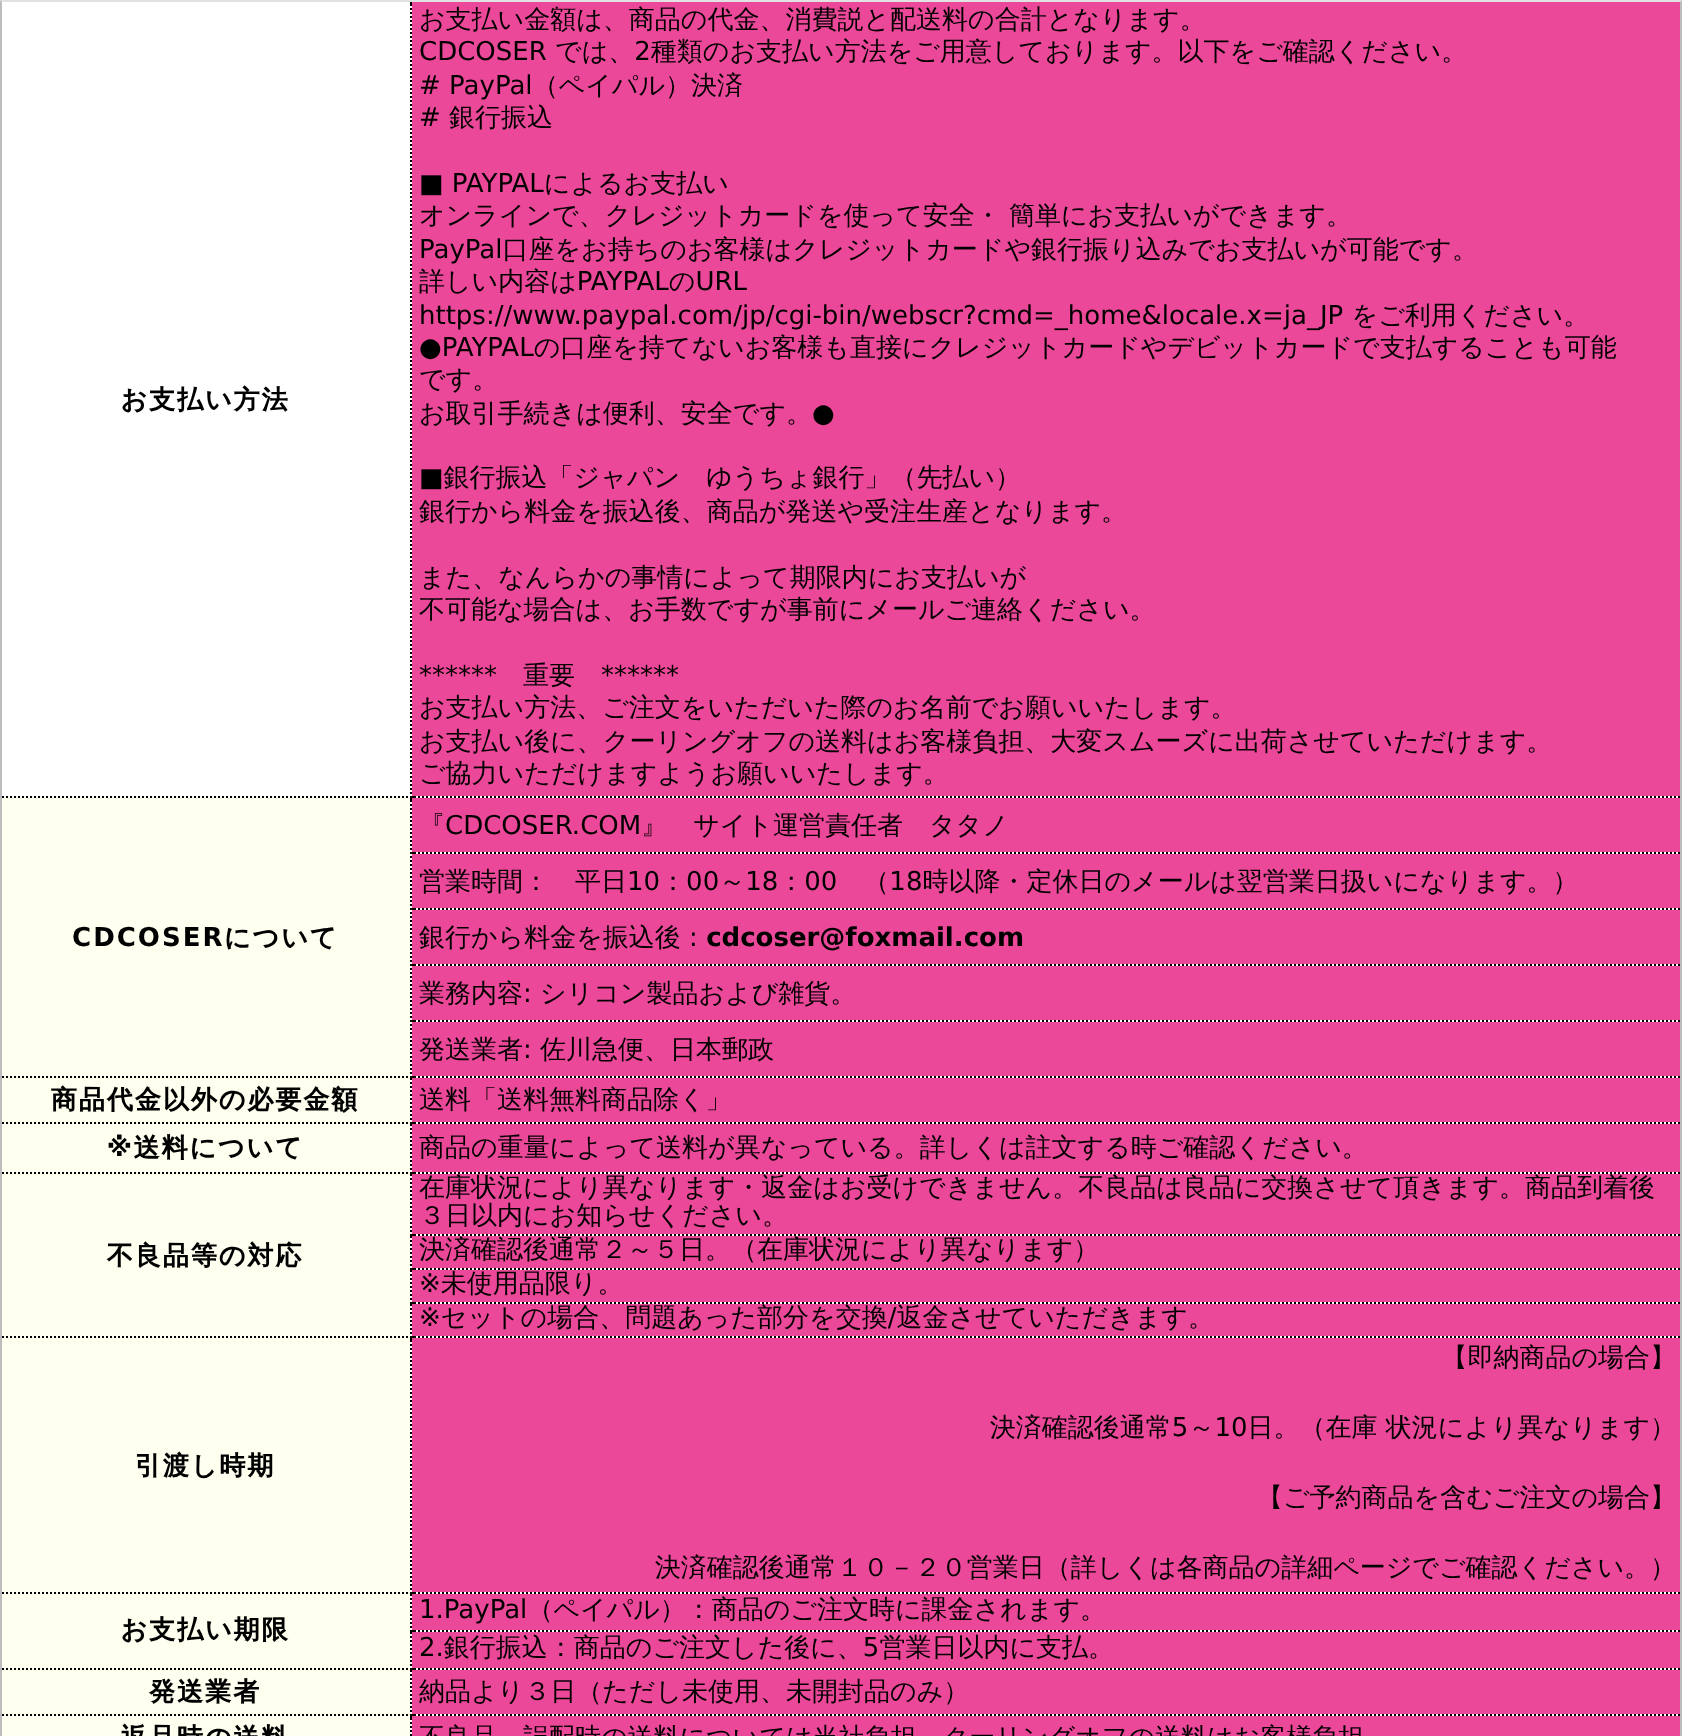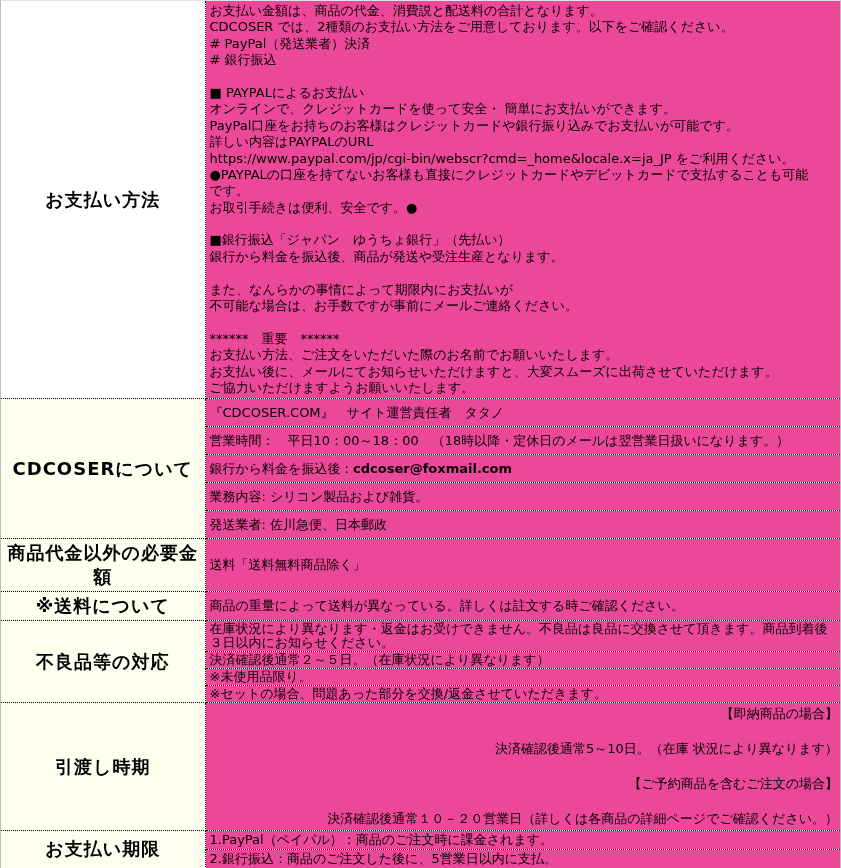--- a/index.html
+++ b/index.html
@@ -18,21 +18,21 @@
   table.policy-table{
     width:839px;
     border-collapse:collapse;
     table-layout:fixed;
     background:#fff;
   }
   col.col-label{width:204px;}
   th.label-cell{
     background:var(--label-bg,#fffff0);
     font-weight:bold;
-    font-size:18px;
+    font-size:13px;
     text-align:center;
     vertical-align:middle;
     border:1px dotted #000;
     border-left:none;
     padding:2px;
     letter-spacing:1px;
   }
   td.content-cell{
     border:1px dotted #000;
     border-right:none;
@@ -66,41 +66,41 @@
     <colgroup>
       <col class="col-label">
       <col class="col-content">
     </colgroup>
     <tbody id="policy-tbody">
         <tr class="sec-payment-method">
           <th class="label-cell" rowspan="1" style="background: rgb(255, 255, 255);">お支払い方法</th>
           <td class="content-cell">
             <div class="line">お支払い金額は、商品の代金、消費説と配送料の合計となります。</div>
             <div class="line">CDCOSER では、2種類のお支払い方法をご用意しております。以下をご確認ください。</div>
-            <div class="line"># PayPal（発送業者）決済</div>
+            <div class="line"># PayPal（ペイパル）決済</div>
             <div class="line"># 銀行振込</div>
             <div class="line">&nbsp;</div>
             <div class="line">■ PAYPALによるお支払い</div>
             <div class="line">オンラインで、クレジットカードを使って安全・ 簡単にお支払いができます。</div>
             <div class="line">PayPal口座をお持ちのお客様はクレジットカードや銀行振り込みでお支払いが可能です。</div>
             <div class="line">詳しい内容はPAYPALのURL</div>
             <div class="line">https://www.paypal.com/jp/cgi-bin/webscr?cmd=_home&amp;locale.x=ja_JP をご利用ください。</div>
             <div class="line">●PAYPALの口座を持てないお客様も直接にクレジットカードやデビットカードで支払することも可能</div>
             <div class="line">です。</div>
             <div class="line">お取引手続きは便利、安全です。●</div>
             <div class="line">&nbsp;</div>
             <div class="line">■銀行振込「ジャパン　ゆうちょ銀行」（先払い）</div>
             <div class="line">銀行から料金を振込後、商品が発送や受注生産となります。</div>
             <div class="line">&nbsp;</div>
             <div class="line">また、なんらかの事情によって期限内にお支払いが</div>
             <div class="line">不可能な場合は、お手数ですが事前にメールご連絡ください。</div>
             <div class="line">&nbsp;</div>
             <div class="line">******　重要　******</div>
             <div class="line">お支払い方法、ご注文をいただいた際のお名前でお願いいたします。</div>
-            <div class="line">お支払い後に、メールにてお知らせいただけますと、大変スムーズに出荷させていただけます。</div>
+            <div class="line">お支払い後に、クーリングオフの送料はお客様負担、大変スムーズに出荷させていただけます。</div>
             <div class="line">ご協力いただけますようお願いいたします。</div>
           </td>
         </tr>
         <tr class="sec-about-cdcoser">
           <th class="label-cell" rowspan="5">CDCOSERについて</th>
           <td class="content-cell">『CDCOSER.COM』　サイト運営責任者　タタノ</td>
         </tr>
         <tr class="sec-about-cdcoser">
           <td class="content-cell">営業時間：　平日10：00～18：00　（18時以降・定休日のメールは翌営業日扱いになります。）</td>
         </tr>

